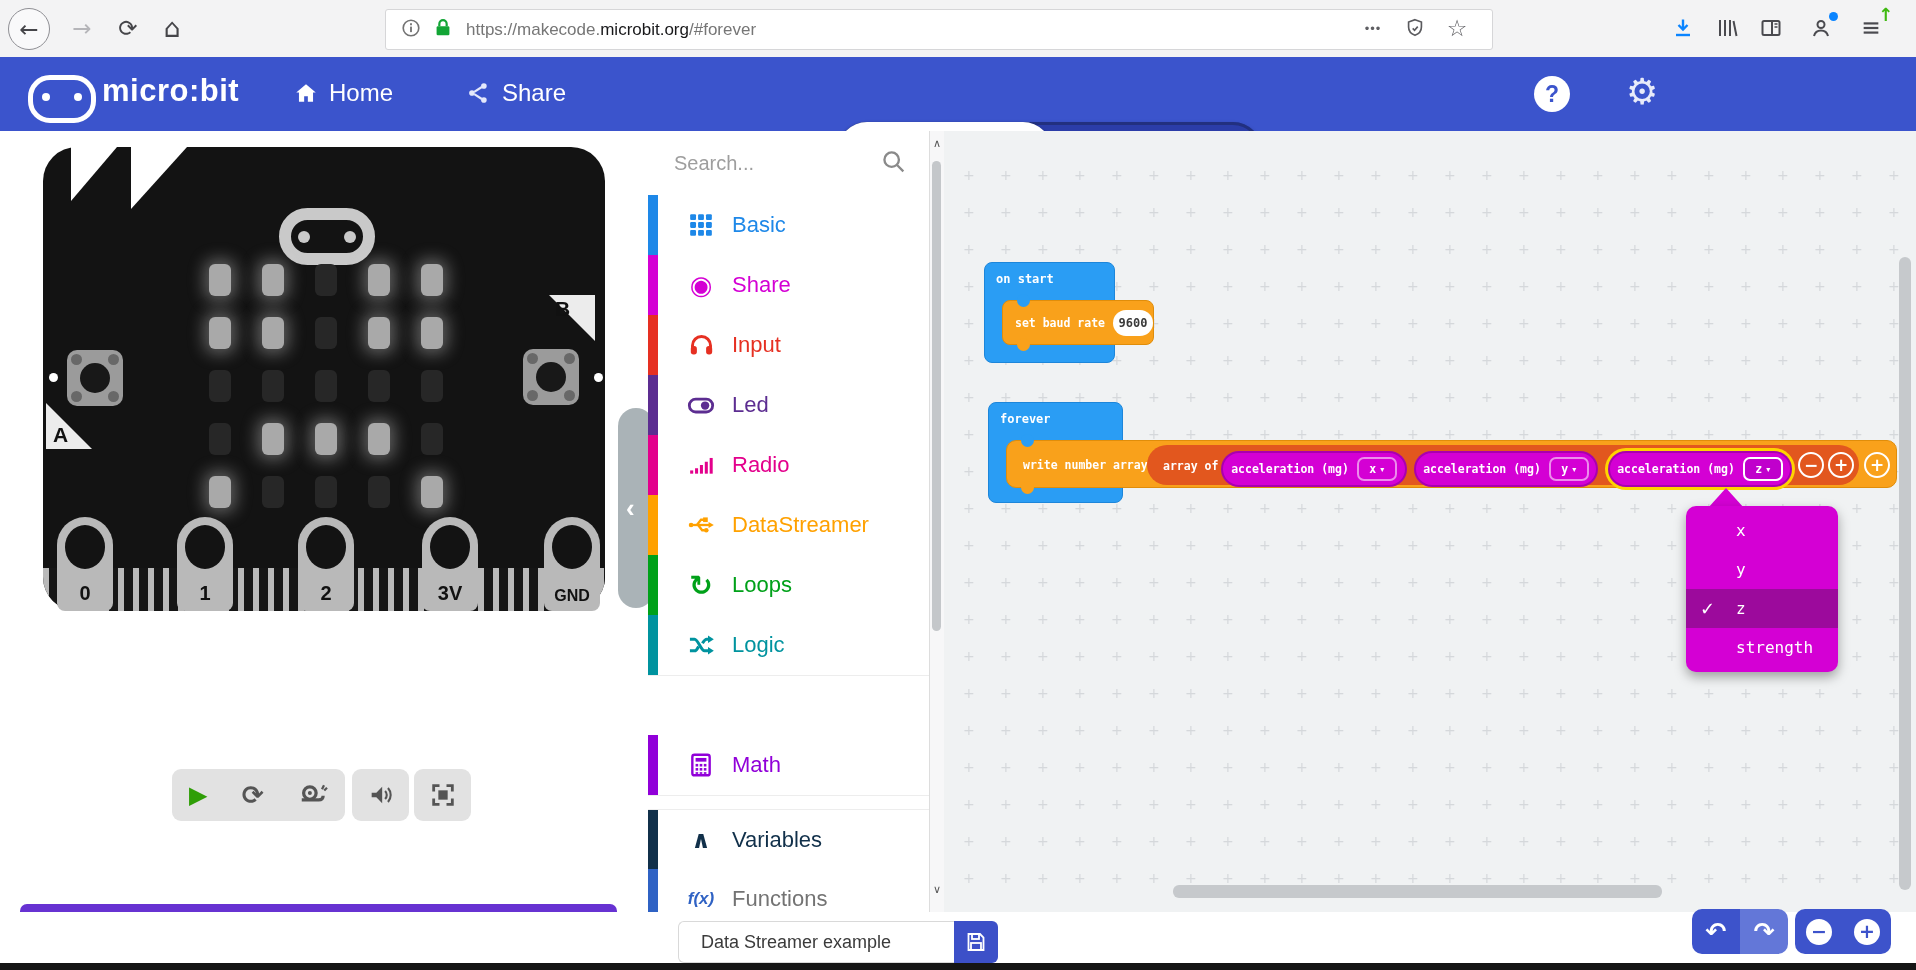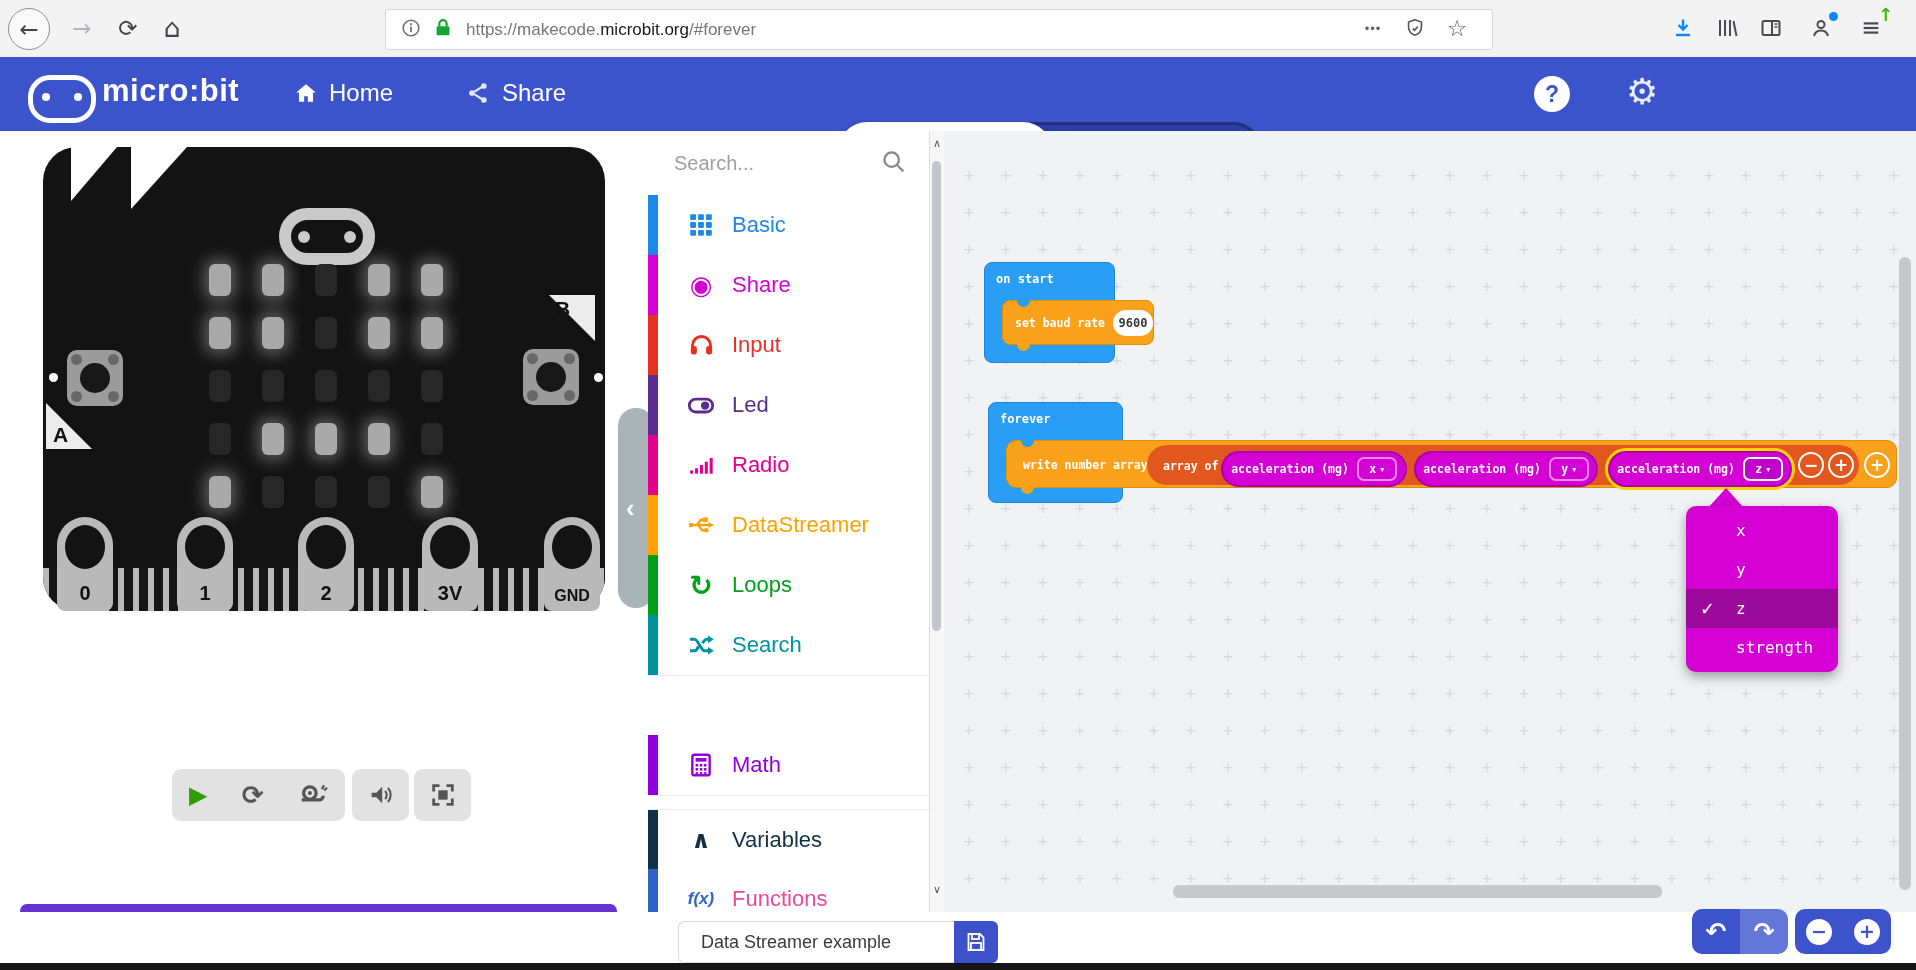--- a/index.html
+++ b/index.html
@@ -1058,21 +1058,21 @@
           <svg width="28" height="28" viewBox="0 0 24 24">
             <g fill="none" stroke="currentColor" stroke-width="2.6">
               <path d="M2.5 7h4c3 0 5.5 10 8.5 10h4"></path>
               <path d="M2.5 17h4c1.3 0 2.4-1.8 3.5-3.8"></path>
               <path d="M13.2 10.5C14.3 8.7 15.6 7 17 7h2"></path>
             </g>
             <path d="M18 3.8L23 7l-5 3.2z" fill="currentColor"></path>
             <path d="M18 13.8L23 17l-5 3.2z" fill="currentColor"></path>
           </svg>
         </span>
-      <span class="tb-label" style="color: rgb(0, 147, 159);">Search</span>
+      <span class="tb-label" style="color: rgb(0, 147, 159);">Logic</span>
     </div>
     <div class="tb-cat" style="top:604px;">
       <span class="tb-bar" style="background: rgb(145, 0, 217);"></span>
       <span class="tb-icon" style="color: rgb(145, 0, 217);">
           <svg width="26" height="26" viewBox="0 0 24 24">
             <rect x="4" y="2.5" width="16" height="19" rx="2" fill="none" stroke="currentColor" stroke-width="2.2"></rect>
             <rect x="7" y="5.5" width="10" height="3.4" fill="currentColor"></rect>
             <g fill="currentColor">
               <rect x="7" y="11" width="2.4" height="2.4"></rect>
               <rect x="10.8" y="11" width="2.4" height="2.4"></rect>
@@ -1089,21 +1089,21 @@
       <span class="tb-label" style="color: rgb(145, 0, 217);">Math</span>
     </div>
     <div class="tb-cat" style="top:678px;border-top:1px solid #ededed;">
       <span class="tb-bar" style="background: rgb(17, 48, 74);"></span>
       <span class="tb-icon glyph" style="font-size: 24px; color: rgb(17, 48, 74);">∧</span>
       <span class="tb-label" style="font-weight: 500; color: rgb(17, 48, 74);">Variables</span>
     </div>
     <div class="tb-cat" style="top:738px;">
       <span class="tb-bar" style="background: rgb(47, 98, 196);"></span>
       <span class="tb-icon" style="font-style: italic; font-size: 17px; color: rgb(47, 98, 196);">f(x)</span>
-      <span class="tb-label" style="color: #ec4899;">Functions</span>
+      <span class="tb-label" style="color: #737373;">Functions</span>
     </div>
   </div>
 
   <div id="tb-gutter">
     <span class="sb-arrow glyph" style="top:6px;">∧</span>
     <div id="tb-thumb"></div>
     <span class="sb-arrow glyph" style="top:752px;">∨</span>
   </div>
 
   <div id="footer"></div>

